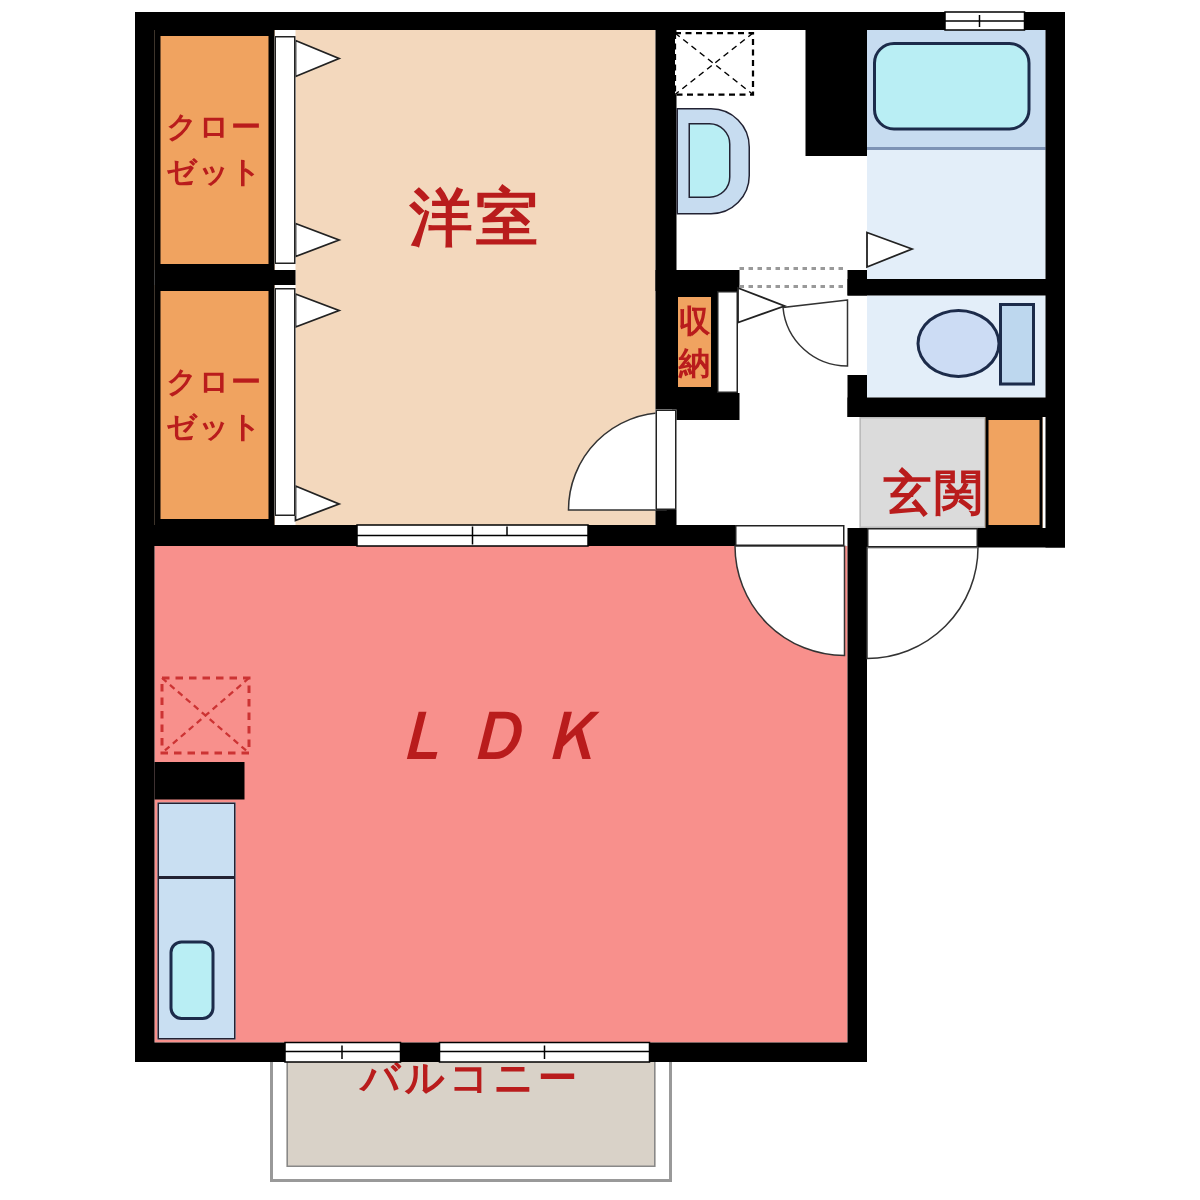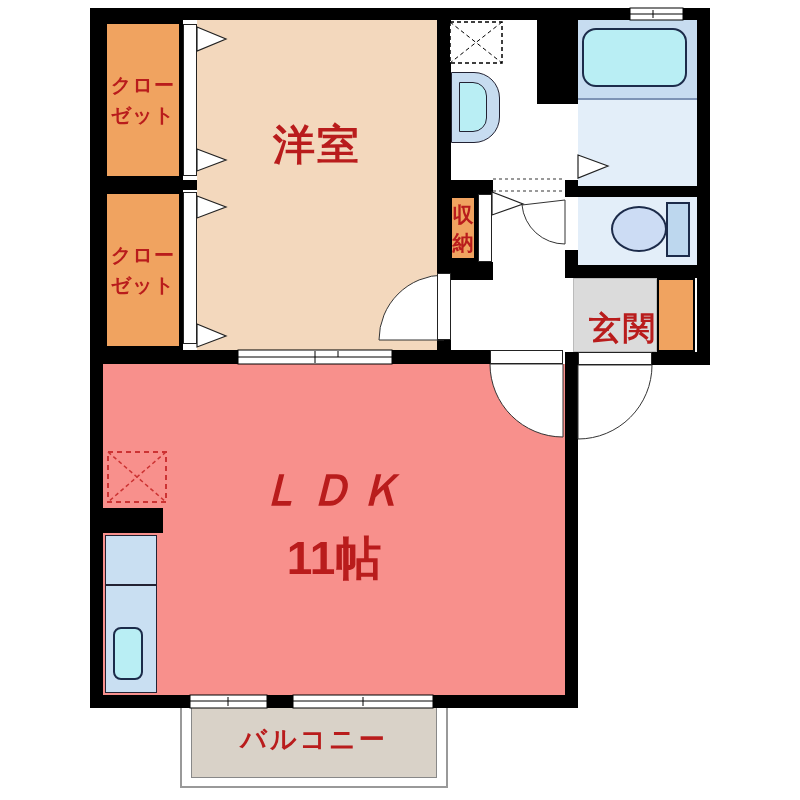--- a/index.html
+++ b/index.html
@@ -25,21 +25,21 @@
   .bowl{background:var(--toilet-bowl,#CCDCF4);border:2px solid #1c2b4a;border-radius:50%;}
   .tank{background:var(--toilet-tank,#BDD7EE);border:2px solid #1c2b4a;}
   .genkan{background:var(--entrance-floor,#DBDBDB);border:1px solid #bbb;}
   .shoes{background:var(--shoe-cabinet,#F0A360);border:2px solid #000;}
   .counter{background:var(--kitchen-counter,#C9DFF2);border:1px solid #223;}
   .sink{background:var(--sink,#B9EEF4);border:2px solid #1c2b4a;border-radius:8px;}
   .basin-out{background:var(--washbasin,#C7DCF0);border:1px solid #223;border-radius:0 26px 26px 0;}
   .basin-in{background:var(--washbasin-inner,#B9EEF4);border:1px solid #223;border-radius:0 14px 14px 0;}
   .balc-out{background:#fff;border:2px solid #999;z-index:1;}
   .balc-in{background:var(--balcony-floor,#D9D2C8);border:1px solid #888;z-index:1;
-           display:flex;align-items:center;justify-content:center;}
+           display:flex;align-items:flex-start;justify-content:center;}
 </style>
 </head>
 <body>
 
 <div id="canvas">
 
   <div class="abs room closet-fill" style="left:103px;top:20px;width:80px;height:160px;"></div>
   <div class="abs room closet-fill" style="left:103px;top:190px;width:80px;height:160px;"></div>
   <div class="abs room western" style="left:197px;top:20px;width:240px;height:330px;"></div>
   <div class="abs room bath-floor" style="left:578px;top:20px;width:119px;height:166px;"></div>
@@ -144,15 +144,14 @@
 
   <div class="abs label" style="left:103px;top:58px;width:80px;height:84px;font-size:20px;line-height:1.5;letter-spacing:1px;">クロー
 ゼット</div>
   <div class="abs label" style="left:103px;top:228px;width:80px;height:84px;font-size:20px;line-height:1.5;letter-spacing:1px;">クロー
 ゼット</div>
   <div class="abs label" style="left:197px;top:119px;width:240px;height:52px;font-size:42px;letter-spacing:2px;">洋室</div>
   <div class="abs label" style="left:448px;top:198px;width:30px;height:62px;font-size:21px;line-height:1.35;">収
 納</div>
   <div class="abs label" style="left:573px;top:292px;width:100px;height:46px;font-size:32px;letter-spacing:2px;margin-top:14px;">玄関</div>
   <div class="abs label" style="left:103px;top:462px;width:462px;height:56px;font-size:44px;letter-spacing:6px;font-style:italic;">ＬＤＫ</div>
-  <div class="abs label" style="left:103px;top:530px;width:462px;height:58px;font-size:46px;">11帖</div>
 
 </div>
 
 </body></html>

